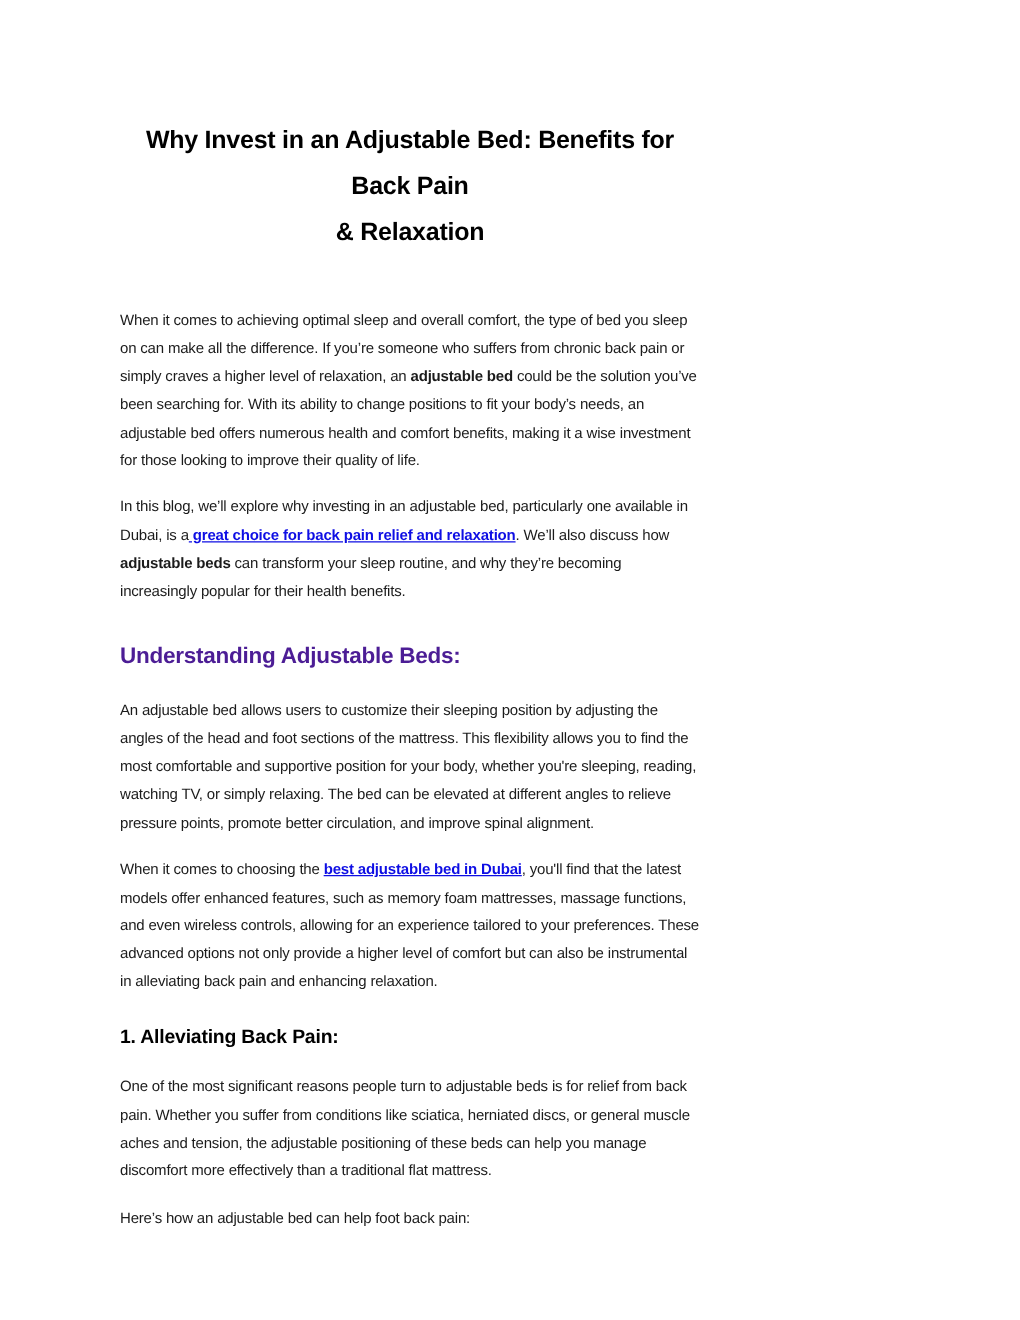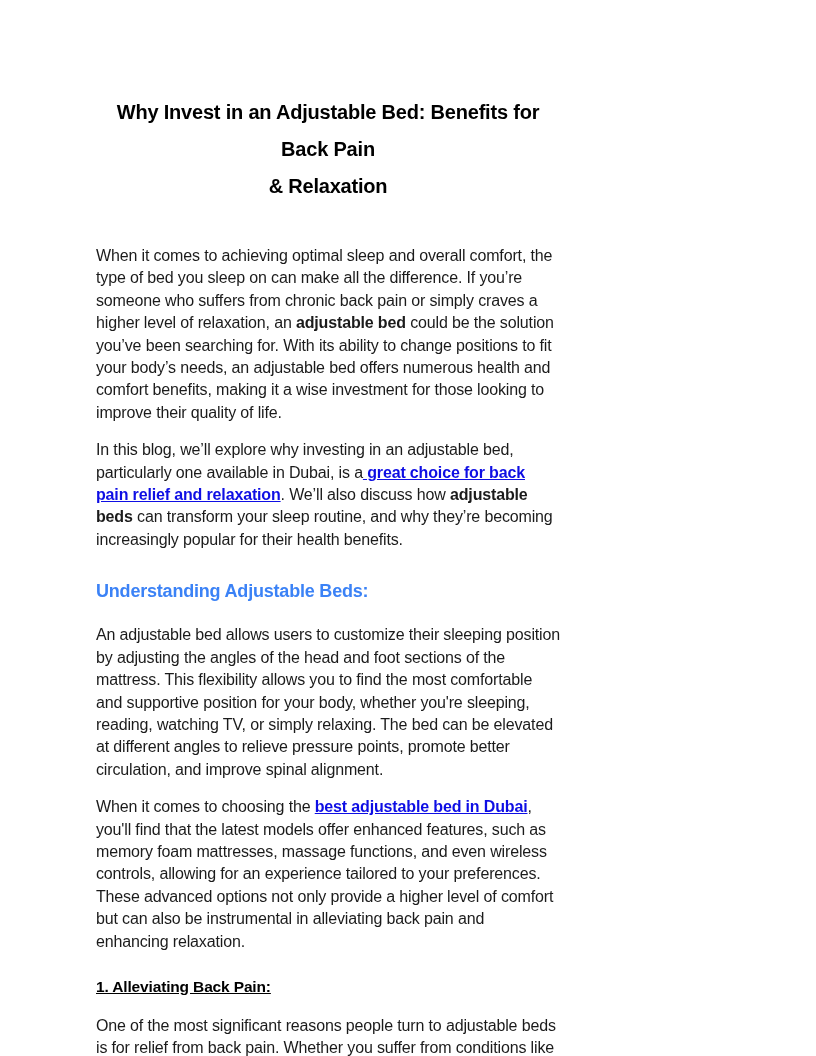--- a/index.html
+++ b/index.html
@@ -24,43 +24,42 @@
   h1.doc-title{
     font-size:20px;
     font-weight:bold;
     color:#000000;
     text-align:center;
     line-height:37px;
     margin:0 0 40px 0;
     letter-spacing:-0.2px;
   }
   .doc-body p{
-    font-size:16px;
+    font-size:12px;
     letter-spacing:-0.15px;
     line-height:22.4px;
     margin:0 0 15px 0;
     color:var(--text-color);
     text-align:left;
   }
   .doc-body h2{
     font-size:18px;
     font-weight:bold;
-    color:#3b82f6;
+    color:#4c1d95;
     margin:27px 0 20px 0;
     line-height:26px;
     letter-spacing:-0.2px;
   }
   .doc-body h3{
     font-size:15.5px;
     font-weight:bold;
     color:#000000;
     margin:23px 0 17px 0;
     line-height:22px;
     letter-spacing:-0.15px;
-    text-decoration:underline;
   }
   .seg-bold{font-weight:bold;}
   a.doc-link{
     color:var(--link-color);
     font-weight:bold;
     text-decoration:underline;
     cursor:pointer;
   }
 </style>
 </head>

